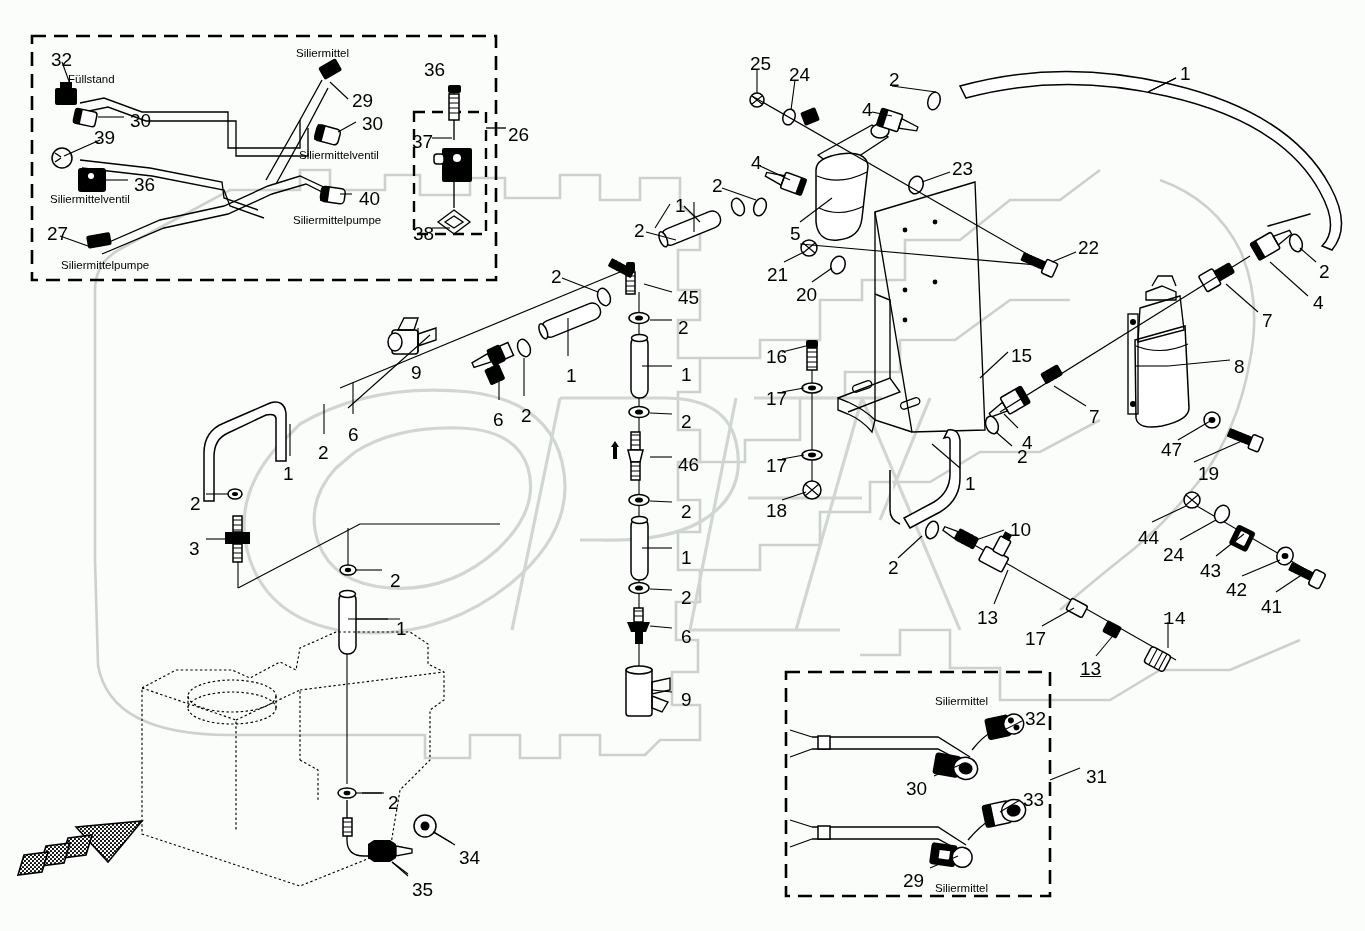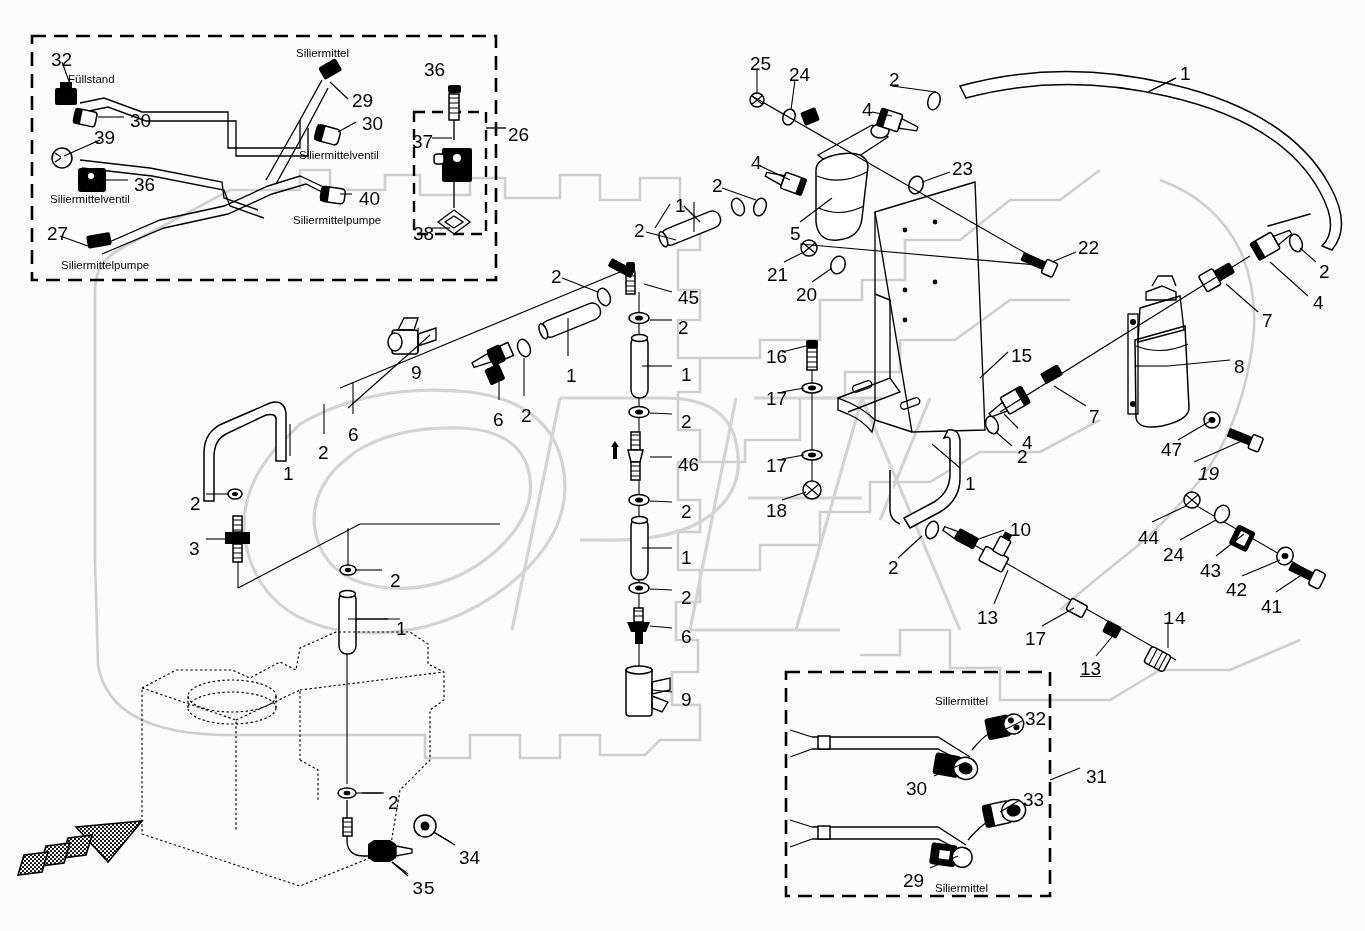--- a/index.html
+++ b/index.html
@@ -602,21 +602,21 @@
       <div class="lbl num" style="left: 1234px; top: 357px;">8</div>
       <div class="lbl num" style="left: 1011px; top: 346px;">15</div>
       <div class="lbl num" style="left: 766px; top: 347px;">16</div>
       <div class="lbl num" style="left: 766px; top: 389px;">17</div>
       <div class="lbl num" style="left: 766px; top: 456px;">17</div>
       <div class="lbl num" style="left: 766px; top: 501px;">18</div>
       <div class="lbl num" style="left: 1089px; top: 407px;">7</div>
       <div class="lbl num" style="left: 1022px; top: 433px;">4</div>
       <div class="lbl num" style="left: 1017px; top: 447px;">2</div>
       <div class="lbl num" style="left: 1161px; top: 440px;">47</div>
-      <div class="lbl num" style="left: 1198px; top: 464px; font-style: italic;">19</div>
+      <div class="lbl num" style="left: 1198px; top: 464px;">19</div>
       <div class="lbl num" style="left: 551px; top: 267px;">2</div>
       <div class="lbl num" style="left: 678px; top: 288px;">45</div>
       <div class="lbl num" style="left: 678px; top: 318px;">2</div>
       <div class="lbl num" style="left: 566px; top: 366px;">1</div>
       <div class="lbl num" style="left: 681px; top: 365px;">1</div>
       <div class="lbl num" style="left: 411px; top: 363px;">9</div>
       <div class="lbl num" style="left: 493px; top: 410px;">6</div>
       <div class="lbl num" style="left: 521px; top: 406px;">2</div>
       <div class="lbl num" style="left: 348px; top: 425px;">6</div>
       <div class="lbl num" style="left: 318px; top: 443px;">2</div>
@@ -639,21 +639,21 @@
       <div class="lbl num" style="left: 1025px; top: 629px;">17</div>
       <div class="lbl num" style="left: 1080px; top: 659px; text-decoration: underline;">13</div>
       <div class="lbl num" style="left: 1163px; top: 610px; font-family: Liberation Mono, monospace;">14</div>
       <div class="lbl num" style="left: 1138px; top: 528px;">44</div>
       <div class="lbl num" style="left: 1163px; top: 545px;">24</div>
       <div class="lbl num" style="left: 1200px; top: 561px;">43</div>
       <div class="lbl num" style="left: 1226px; top: 580px;">42</div>
       <div class="lbl num" style="left: 1261px; top: 597px; text-align: center;">41</div>
       <div class="lbl num" style="left: 388px; top: 793px;">2</div>
       <div class="lbl num" style="left: 459px; top: 848px;">34</div>
-      <div class="lbl num" style="left: 412px; top: 880px; font-family: Liberation Mono, monospace;">35</div>
+      <div class="lbl num" style="left: 412px; top: 880px;">35</div>
     </div>
   <div id="insetnums">
       <div class="lbl num" style="left: 51px; top: 50px;">32</div>
       <div class="lbl num" style="left: 130px; top: 111px;">30</div>
       <div class="lbl num" style="left: 94px; top: 128px;">39</div>
       <div class="lbl num" style="left: 134px; top: 175px;">36</div>
       <div class="lbl num" style="left: 47px; top: 224px;">27</div>
       <div class="lbl num" style="left: 352px; top: 91px;">29</div>
       <div class="lbl num" style="left: 362px; top: 114px;">30</div>
       <div class="lbl num" style="left: 359px; top: 189px;">40</div>

